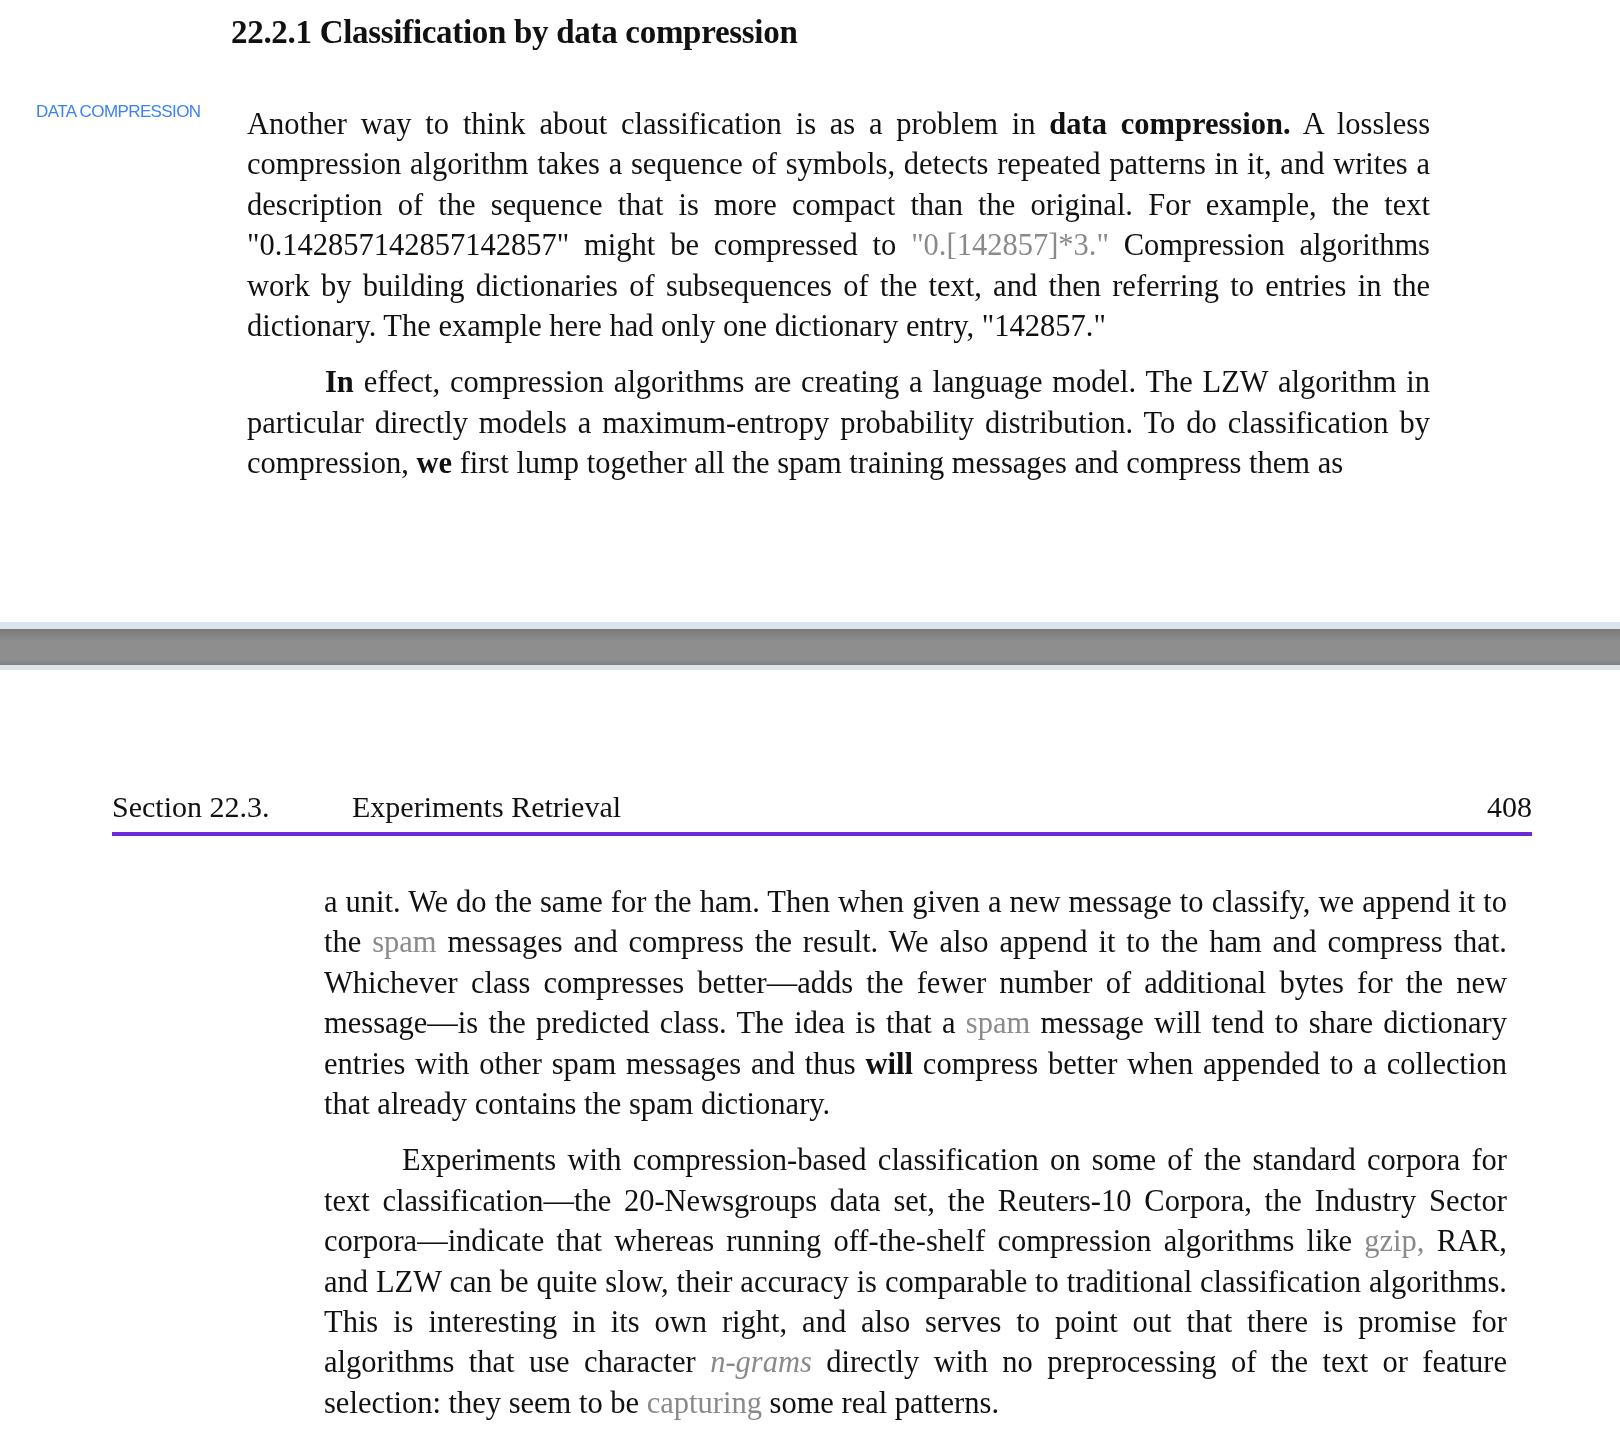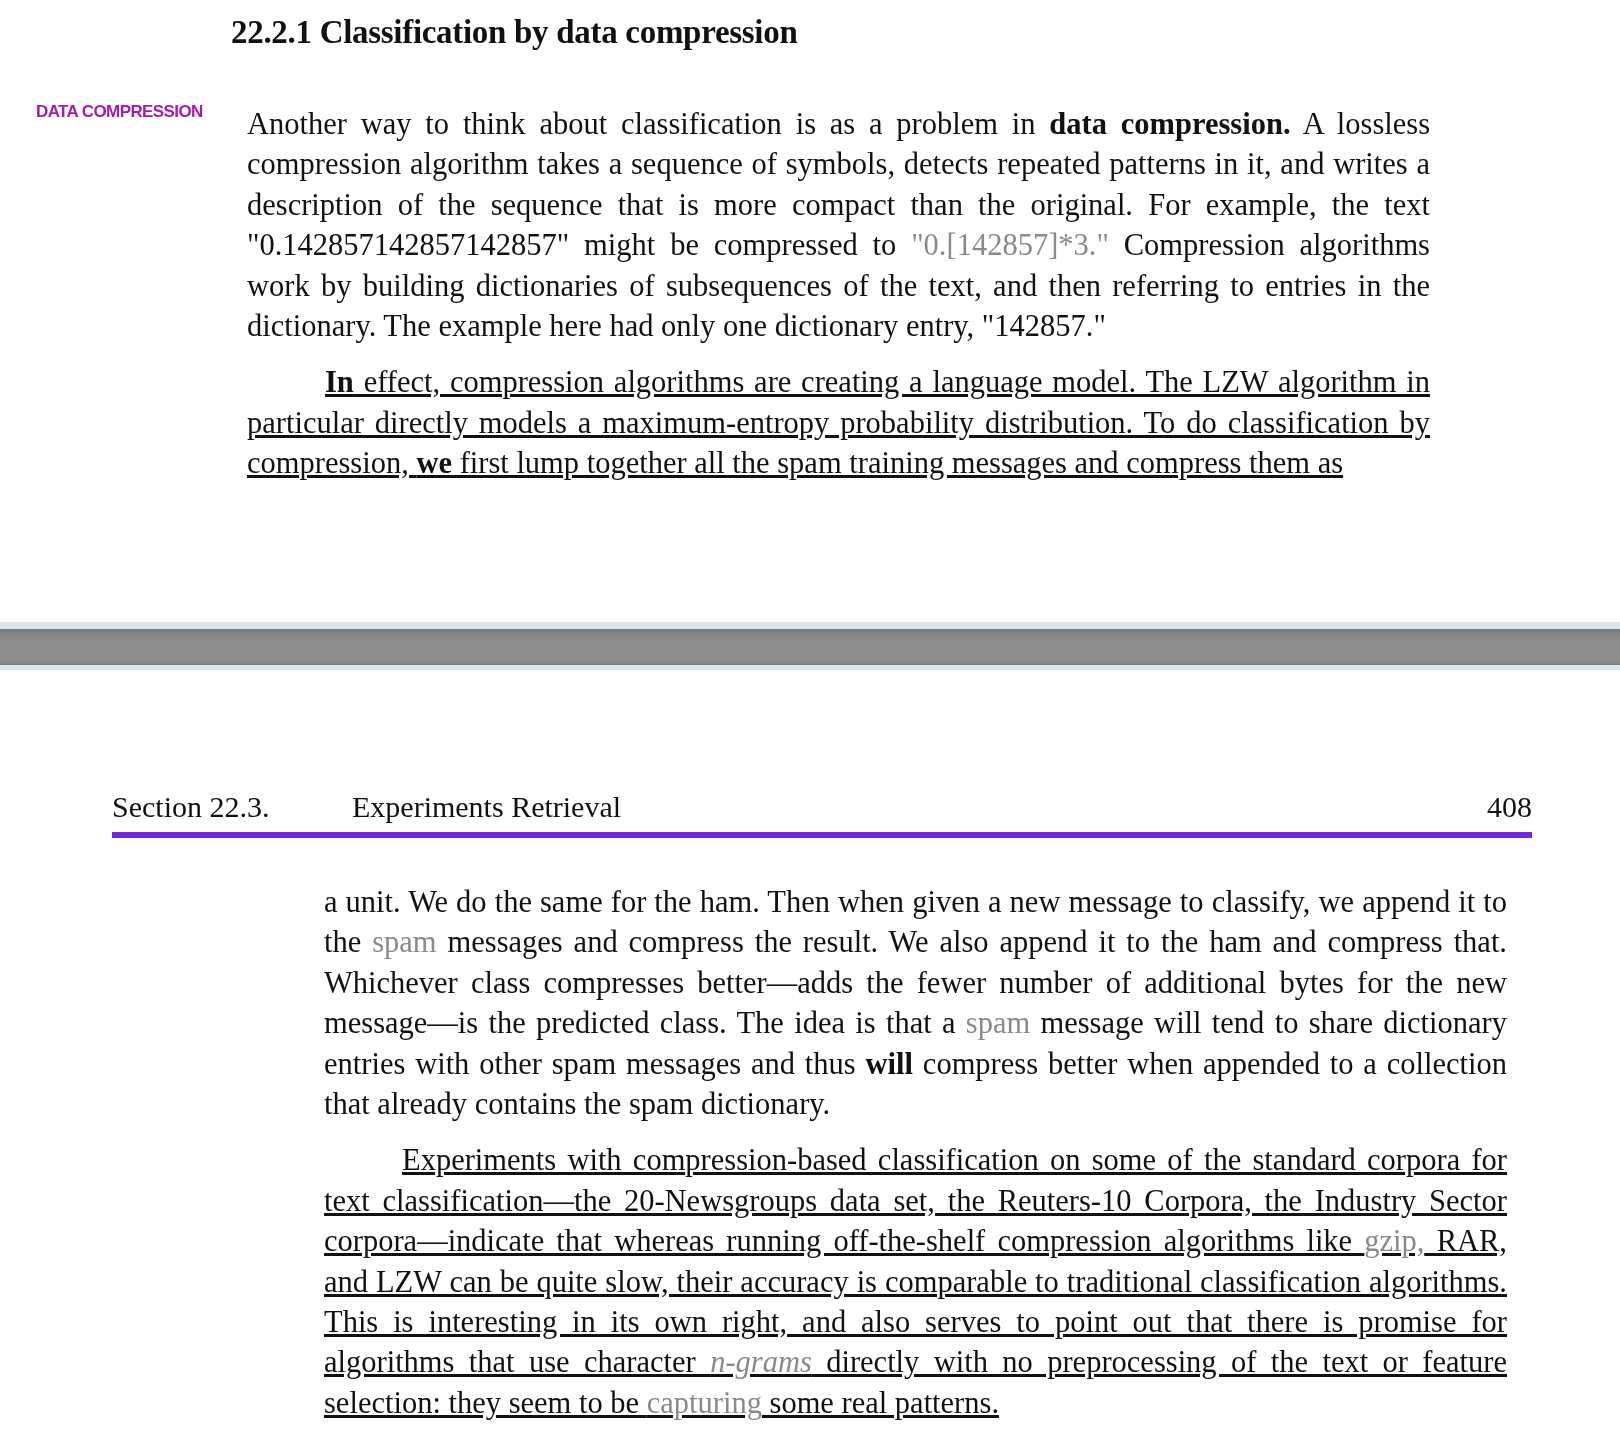--- a/index.html
+++ b/index.html
@@ -11,43 +11,43 @@
     .page-top { top: 0; height: 508px; padding-left: 28px; }
     .page-bottom { top: 670px; height: 772px; }
 
     .section-heading {
       position: absolute; left: 231px; top: 14px;
       font-size: 33px; font-weight: bold; letter-spacing: -0.3px;
     }
     .margin-note {
       position: absolute; left: 36px; top: 102px;
       font-family: "Liberation Sans", "DejaVu Sans", sans-serif;
-      font-size: 17px; letter-spacing: -0.6px; color: #a21caf; font-weight: bold;
+      font-size: 17px; letter-spacing: -0.6px; color: #3b82f6;
     }
     .body-block { position: absolute; font-size: 30.5px; line-height: 40.4px; text-align: justify; }
     .top-block { left: 231px; top: 88px; width: 1215px; }
     .bottom-block { left: 308px; top: 196px; width: 1215px; }
     .para { margin: 16px; }
-    .para.indent { text-indent: 78px; text-decoration: underline; }
+    .para.indent { text-indent: 78px; }
     .bold { font-weight: bold; }
     .smudge { color: #8a8a8a; filter: blur(0.6px); }
     .italic { font-style: italic; }
 
     .separator {
       position: absolute; left: 0; top: 622px; width: 1620px; height: 48px;
       background: #dbe4ea;
     }
     .separator .bar {
       position: absolute; left: 0; top: 7px; width: 100%; height: 36px;
       background: linear-gradient(#7a7a7a, #8e8e8e 35%, #8e8e8e 85%, #808080);
     }
 
     .running-head {
       position: absolute; left: 112px; top: 118px; width: 1420px; height: 44px;
-      border-bottom: 6px solid #6d28d9; font-size: 30px;
+      border-bottom: 4px solid #6d28d9; font-size: 30px;
     }
     .running-head .sec { position: absolute; left: 0; top: 2px; }
     .running-head .title { position: absolute; left: 240px; top: 2px; }
     .running-head .pageno { position: absolute; right: 0; top: 2px; }
   </style>
 </head>
 <body>
 
 <div class="page page-top">
   <div class="section-heading">22.2.1 Classification by data compression</div>

